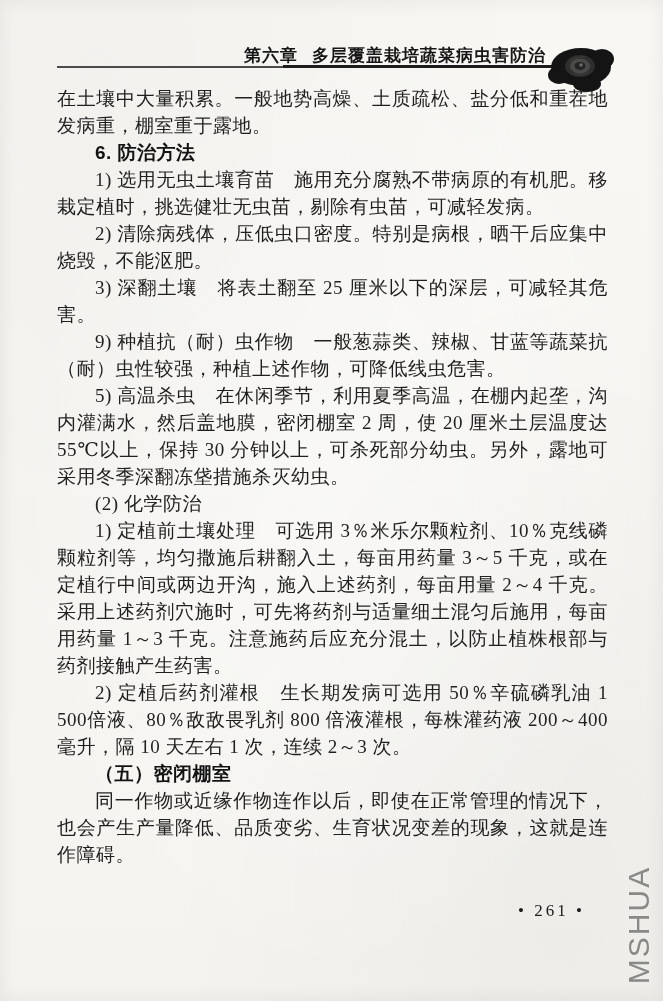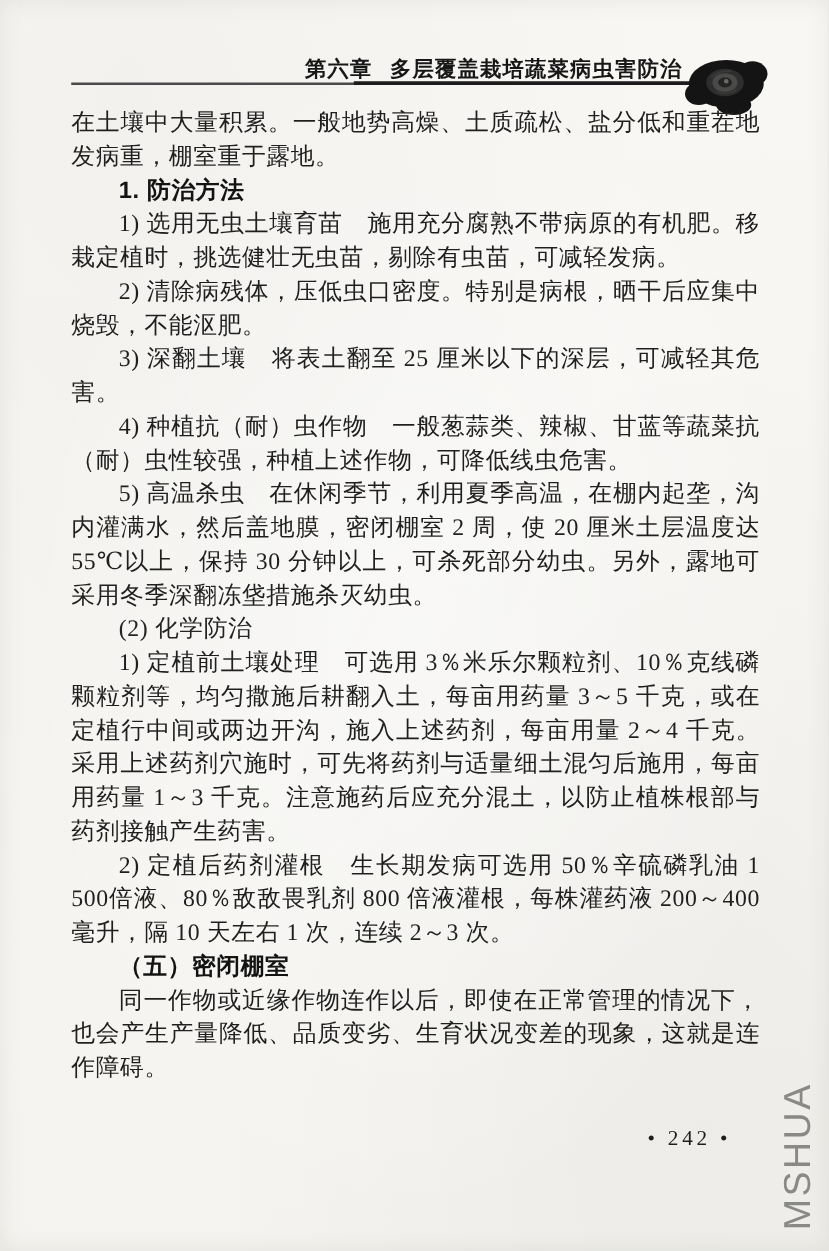--- a/index.html
+++ b/index.html
@@ -119,30 +119,30 @@
     <ellipse cx="33" cy="24" rx="15" ry="11" fill="#2e2e2e"></ellipse>
     <ellipse cx="33" cy="24" rx="10" ry="7.5" fill="#4a4a48"></ellipse>
     <ellipse cx="33" cy="24" rx="5.5" ry="4" fill="#242424"></ellipse>
     <circle cx="34" cy="23" r="1.8" fill="#6b6b68"></circle>
     <path d="M22 20 q6 -6 16 -5" stroke="#3a3a38" stroke-width="1.4" fill="none"></path>
     <path d="M26 31 q8 4 16 -1" stroke="#3a3a38" stroke-width="1.2" fill="none"></path>
   </svg>
 
   <main class="content">
     <p class="no-indent">在土壤中大量积累。一般地势高燥、土质疏松、盐分低和重茬地发病重，棚室重于露地。</p>
-    <p class="h-bold">1. 防治方法</p>
+    <p class="h-bold">6. 防治方法</p>
     <p>1) 选用无虫土壤育苗　施用充分腐熟不带病原的有机肥。移栽定植时，挑选健壮无虫苗，剔除有虫苗，可减轻发病。</p>
     <p>2) 清除病残体，压低虫口密度。特别是病根，晒干后应集中烧毁，不能沤肥。</p>
     <p>3) 深翻土壤　将表土翻至 25 厘米以下的深层，可减轻其危害。</p>
-    <p>4) 种植抗（耐）虫作物　一般葱蒜类、辣椒、甘蓝等蔬菜抗（耐）虫性较强，种植上述作物，可降低线虫危害。</p>
+    <p>9) 种植抗（耐）虫作物　一般葱蒜类、辣椒、甘蓝等蔬菜抗（耐）虫性较强，种植上述作物，可降低线虫危害。</p>
     <p>5) 高温杀虫　在休闲季节，利用夏季高温，在棚内起垄，沟内灌满水，然后盖地膜，密闭棚室 2 周，使 20 厘米土层温度达 55℃以上，保持 30 分钟以上，可杀死部分幼虫。另外，露地可采用冬季深翻冻垡措施杀灭幼虫。</p>
     <p class="kaiti">(2) 化学防治</p>
     <p>1) 定植前土壤处理　可选用 3％米乐尔颗粒剂、10％克线磷颗粒剂等，均匀撒施后耕翻入土，每亩用药量 3～5 千克，或在定植行中间或两边开沟，施入上述药剂，每亩用量 2～4 千克。采用上述药剂穴施时，可先将药剂与适量细土混匀后施用，每亩用药量 1～3 千克。注意施药后应充分混土，以防止植株根部与药剂接触产生药害。</p>
     <p>2) 定植后药剂灌根　生长期发病可选用 50％辛硫磷乳油 1 500倍液、80％敌敌畏乳剂 800 倍液灌根，每株灌药液 200～400 毫升，隔 10 天左右 1 次，连续 2～3 次。</p>
     <p class="h-bold">（五）密闭棚室</p>
     <p>同一作物或近缘作物连作以后，即使在正常管理的情况下，也会产生产量降低、品质变劣、生育状况变差的现象，这就是连作障碍。</p>
   </main>
 
-  <div class="page-number">• 242 •</div>
+  <div class="page-number">• 261 •</div>
 
   <div class="watermark">MSHUA</div>
 
 </div>
 
 </body></html>

